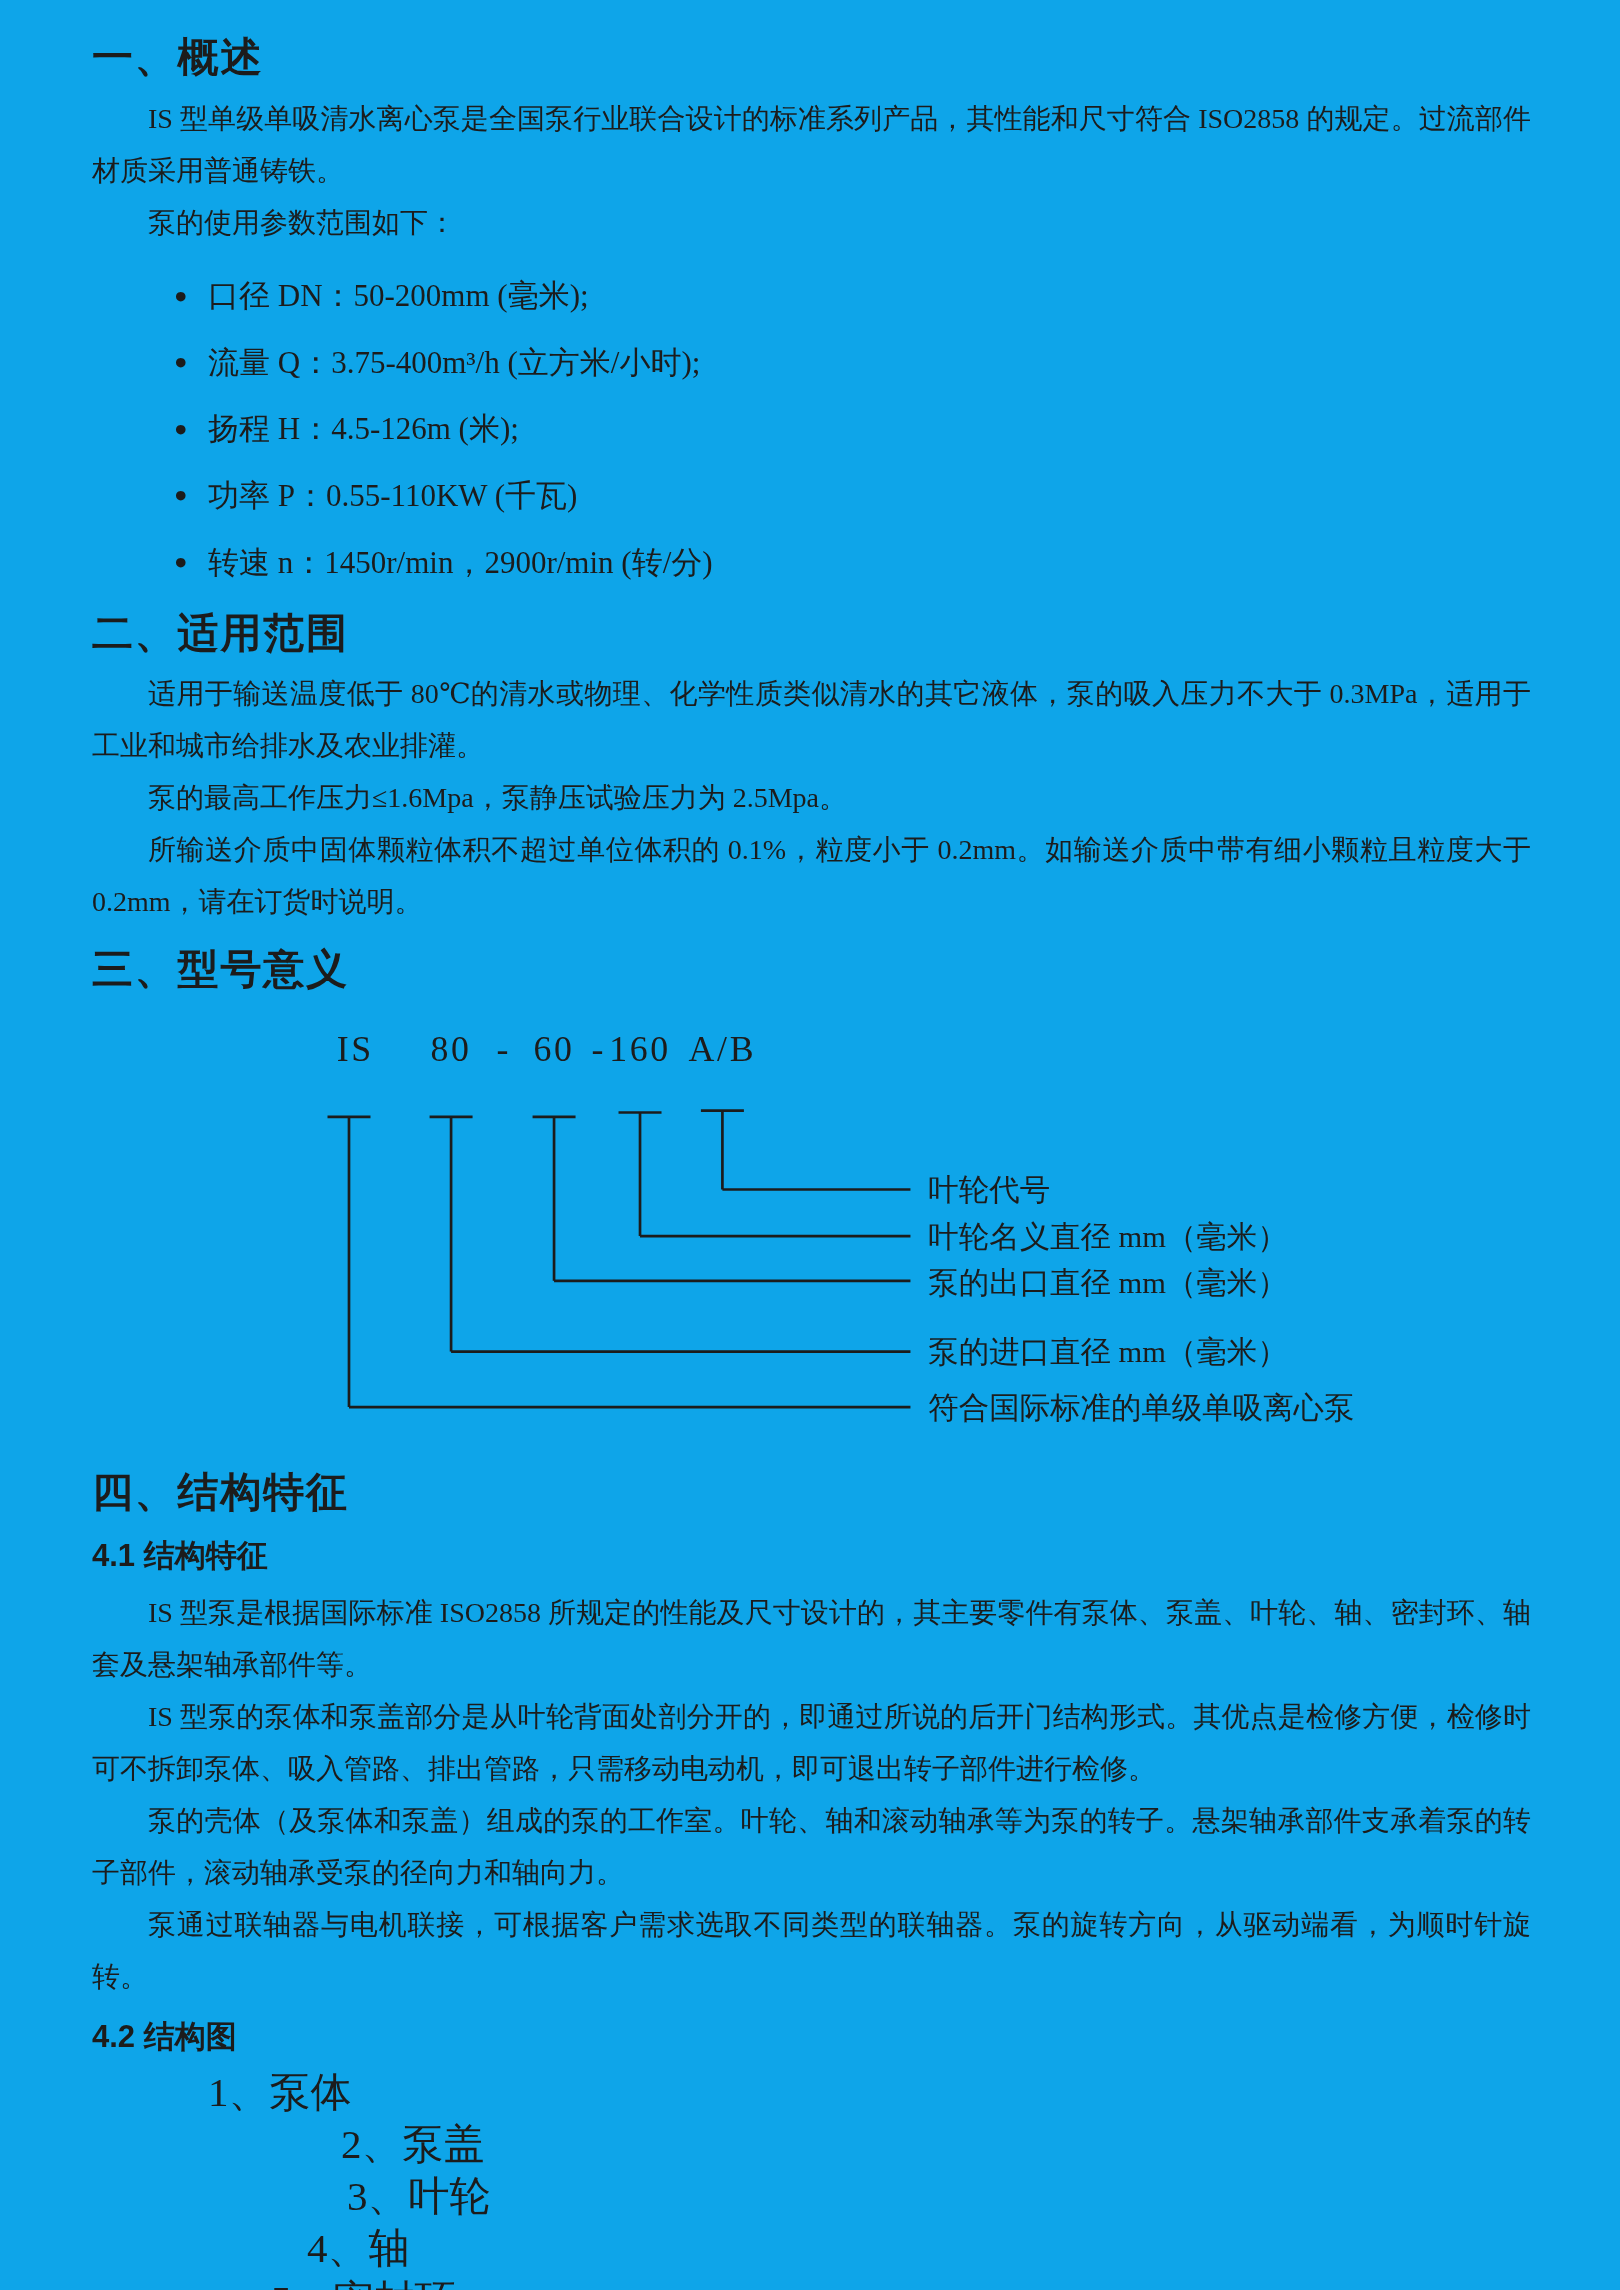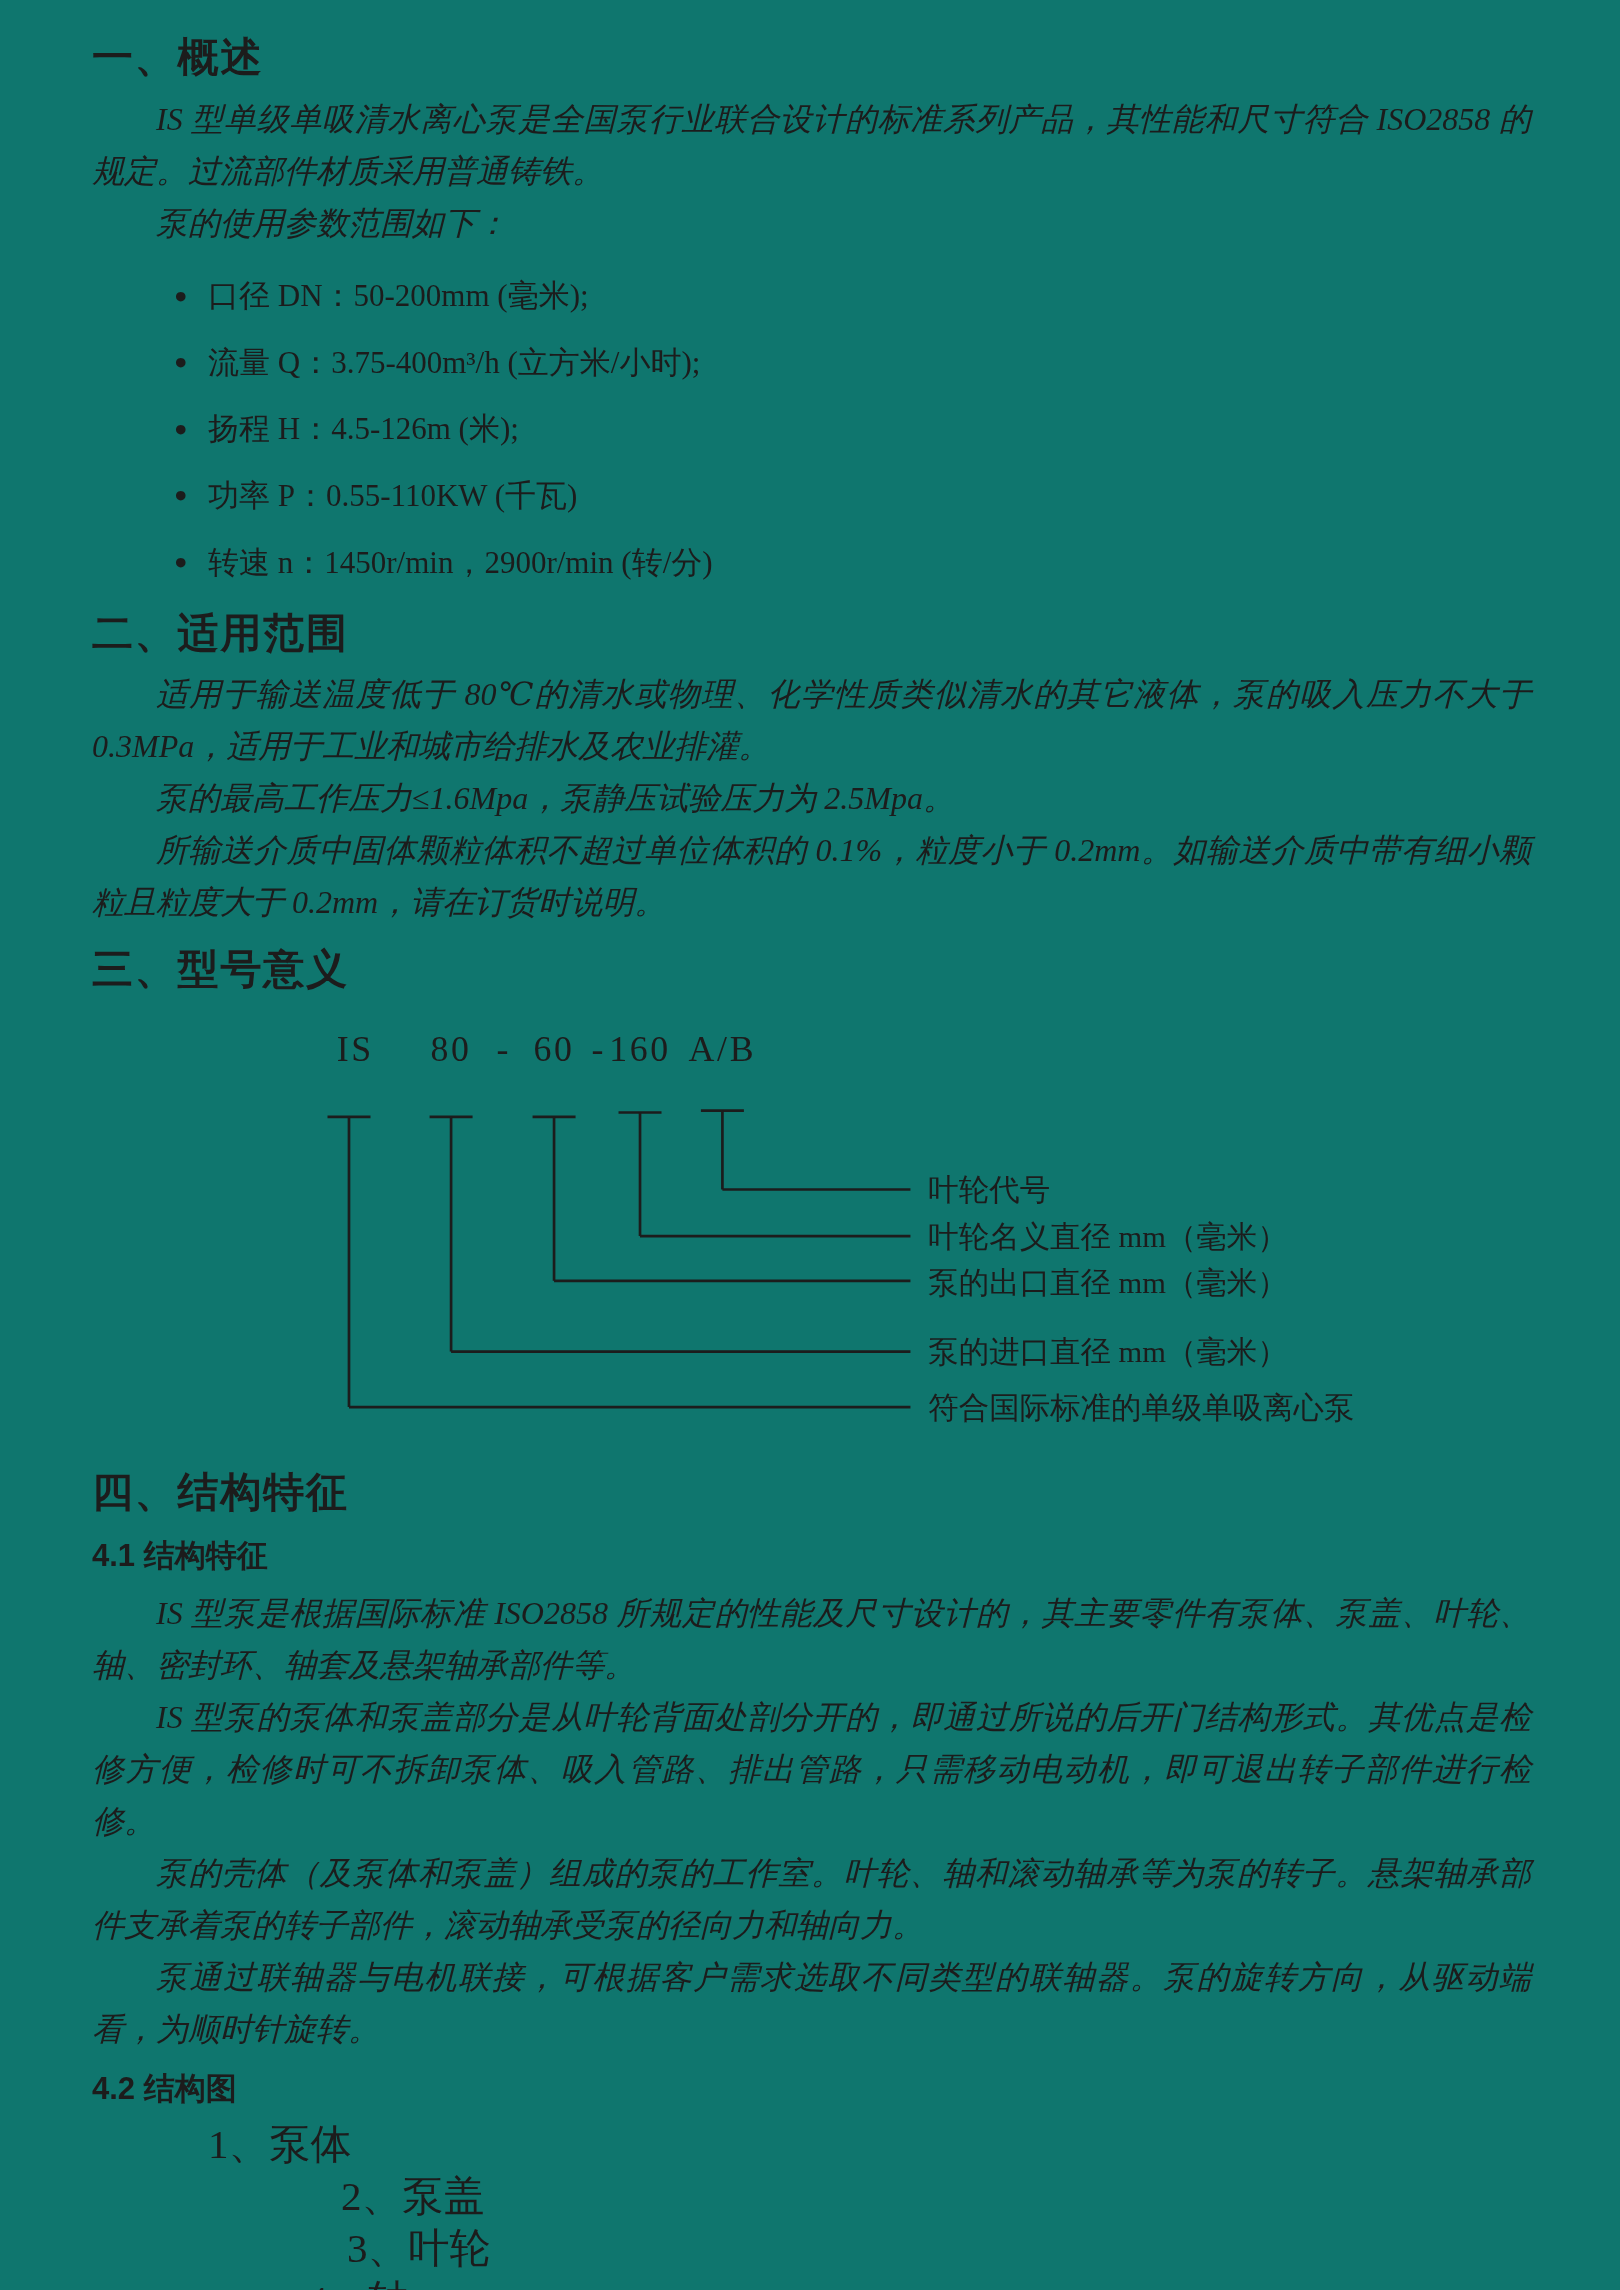--- a/index.html
+++ b/index.html
@@ -1,20 +1,20 @@
 <!DOCTYPE html>
 <html style="font-size:14.3px"><head>
 <meta charset="utf-8">
 <style>
   html,body{margin:0;padding:0;background:#e8e8e8;}
   .page{
     position:relative;
     width:1620px;height:2291px;
     margin:0 auto;
-    background:#0f766e;
+    background:#0ea5e9;
     color:#1c1c1c;
     font-family:"Liberation Serif","DejaVu Serif",serif;
     box-sizing:border-box;
     padding:32px 89px 0 92px;
     overflow:hidden;
   }
   .h-major{
     font-family:"Liberation Sans","DejaVu Sans",sans-serif;
     font-weight:bold;
     font-size:41px;
@@ -25,25 +25,24 @@
   .h-major.first{margin-top:0;}
   .h-sub{
     font-family:"Liberation Sans","DejaVu Sans",sans-serif;
     font-weight:bold;
     font-size:31px;
     line-height:36px;
     margin:21.5px 0 12.5px 0;
   }
   .h-sub.second{margin-top:16px;margin-bottom:10.7px;}
   p.body{
-    font-size:32px;
+    font-size:28px;
     line-height:52px;
     margin:0;
     text-align:justify;
-    font-style:italic;
   }
   p.indent{text-indent:2em;}
   ul.params{
     list-style:none;
     margin:21.5px 0 9px 0;
     padding:0 0 0 82px;
   }
   ul.params li{
     display:flex;
     align-items:baseline;

